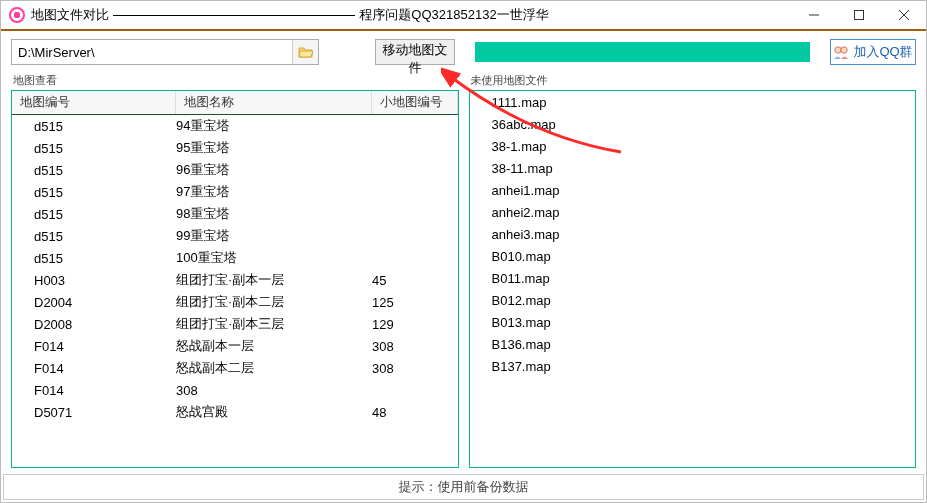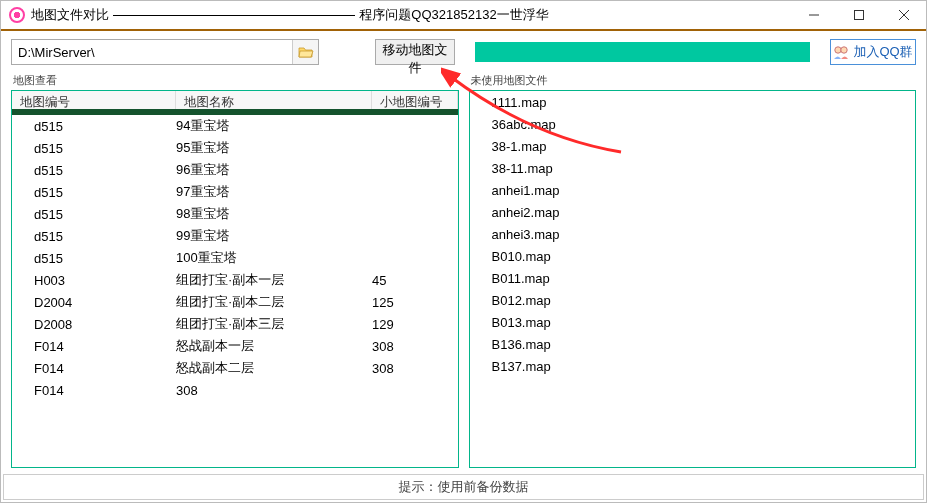--- a/index.html
+++ b/index.html
@@ -23,21 +23,21 @@
   .move-btn{margin-left:46px;width:80px;height:26px;border:1px solid #aaa;background:#f0f0f0;font-size:13px;cursor:pointer}
   .progress{flex:1;height:20px;background:#00c8a0;margin-left:10px}
   .qq-btn{width:86px;height:26px;border:1px solid #4a90d9;background:#fff;display:flex;align-items:center;justify-content:center;gap:4px;cursor:pointer;color:#1a5fb4;font-size:13px;margin-left:10px}
   .qq-icon{width:16px;height:16px}
   
   .panels{flex:1;display:flex;gap:10px;min-height:0}
   .panel{flex:1;display:flex;flex-direction:column;min-height:0}
   .panel-title{font-size:11px;color:#444;margin:4px 0 2px 2px}
   .listbox{flex:1;border:1px solid #02b58a;min-height:0;display:flex;flex-direction:column;overflow:hidden}
   .listbox.teal{border-color:#02b58a}
-  .list-header{display:flex;height:24px;background:#f7f7f7;border-bottom:6px solid #14532d;flex-shrink:0}
+  .list-header{display:flex;height:24px;background:#f7f7f7;border-bottom:1px solid #14532d;flex-shrink:0}
   .list-header .hcell{border-right:1px solid #ddd;padding:3px 8px;font-size:12.5px;color:#333;overflow:hidden;white-space:nowrap}
   .list-body{flex:1;overflow-y:auto;overflow-x:hidden}
   .row{display:flex;height:22px;align-items:center;font-size:13px;color:#000}
   .row .cell{padding:0 8px 0 22px;overflow:hidden;white-space:nowrap;text-overflow:ellipsis}
   .row .cell.c1{padding-left:22px}
   .row .cell.c2{padding-left:0}
   .row .cell.c3{padding-left:0}
   
   
   .footer{height:26px;border:1px solid #ccc;margin:2px 2px 2px 2px;display:flex;align-items:center;justify-content:center;font-size:13px;color:#444;background:#fff}
@@ -172,20 +172,25 @@
               </div>
               <div class="row">
                 <div class="cell c1" style="width:164px">F014</div>
                 <div class="cell c2" style="width:196px">怒战副本二层</div>
                 <div class="cell c3" style="flex:1">308</div>
               </div>
               <div class="row">
                 <div class="cell c1" style="width:164px">F014</div>
                 <div class="cell c3" style="flex:1">308</div>
               </div>
+              <div class="row">
+                <div class="cell c1" style="width:164px">D5071</div>
+                <div class="cell c2" style="width:196px">怒战宫殿</div>
+                <div class="cell c3" style="flex:1">48</div>
+              </div>
             </div>
         </div>
       </div>
 
       <div class="panel">
         <div class="panel-title">未使用地图文件</div>
         <div class="listbox teal">
           <div class="list-body" id="right-body">
               <div class="row">
                 <div class="cell c1" style="width:224px">1111.map</div>

